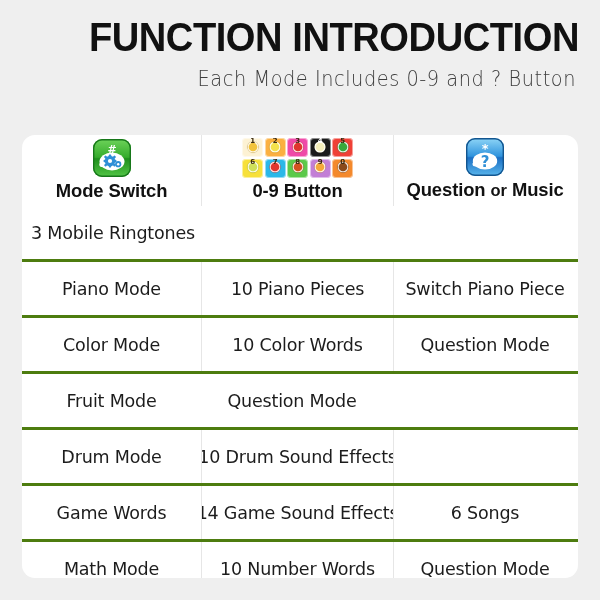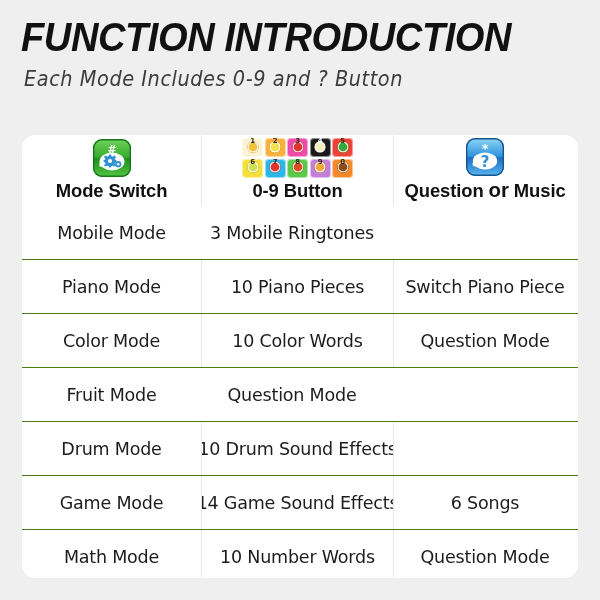--- a/index.html
+++ b/index.html
@@ -15,23 +15,22 @@
   }
   .page {
     position: relative;
     width: 600px;
     height: 600px;
     box-sizing: border-box;
   }
 
   
   .header {
-    text-align: left;
+    text-align: right;
     padding-top: 14px;
-    font-style: italic;
   }
   .main-title {
     font-family: "Liberation Sans Narrow", "Liberation Sans", sans-serif;
     font-weight: 700;
     font-size: 41px;
     line-height: 46px;
     letter-spacing: -0.5px;
     color: #111111;
     margin: 0;
     transform: scaleX(0.93);
@@ -62,21 +61,21 @@
     border-radius: 13px;
     overflow: hidden;
     box-sizing: border-box;
   }
   .trow {
     display: flex;
     width: 100%;
     box-sizing: border-box;
   }
   .trow + .trow {
-    border-top: 1px solid #4d7c0f;
+    border-top: 3px solid #4d7c0f;
   }
   .tcell {
     box-sizing: border-box;
     display: flex;
     align-items: center;
     justify-content: center;
     text-align: center;
     font-family: "DejaVu Sans", sans-serif;
     font-size: 17.5px;
     color: #1c1c1c;
@@ -100,21 +99,21 @@
     font-family: "Liberation Sans Narrow", "Liberation Sans", sans-serif;
     font-weight: 700;
     font-size: 19px;
     color: #111111;
     letter-spacing: -0.1px;
     line-height: 21px;
     transform: scaleX(0.97);
   }
   .head-label .small-or {
     font-weight: 600;
-    font-size: 21px;
+    font-size: 17px;
     text-align: right;
   }
   .icon-slot {
     height: 42px;
     display: flex;
     align-items: center;
     justify-content: center;
     margin-bottom: 1px;
   }
 
@@ -278,21 +277,20 @@
         <div class="head-label">
           <span>Question</span>
           <span class="small-or">or</span>
           <span>Music</span>
         </div>
       </div>
     </div>
 
     <div id="rows-host">
         <div class="trow data-row">
-          <div class="tcell c1">Mobile Mode</div>
           <div class="tcell c3">3 Mobile Ringtones</div>
         </div>
         <div class="trow data-row">
           <div class="tcell c1">Piano Mode</div>
           <div class="tcell c2">10 Piano Pieces</div>
           <div class="tcell c3">Switch Piano Piece</div>
         </div>
         <div class="trow data-row">
           <div class="tcell c1">Color Mode</div>
           <div class="tcell c2">10 Color Words</div>
@@ -300,21 +298,21 @@
         </div>
         <div class="trow data-row">
           <div class="tcell c1">Fruit Mode</div>
           <div class="tcell c3">Question Mode</div>
         </div>
         <div class="trow data-row">
           <div class="tcell c1">Drum Mode</div>
           <div class="tcell c2">10 Drum Sound Effects</div>
         </div>
         <div class="trow data-row">
-          <div class="tcell c1">Game Mode</div>
+          <div class="tcell c1">Game Words</div>
           <div class="tcell c2">14 Game Sound Effects</div>
           <div class="tcell c3">6 Songs</div>
         </div>
         <div class="trow data-row">
           <div class="tcell c1">Math Mode</div>
           <div class="tcell c2">10 Number Words</div>
           <div class="tcell c3">Question Mode</div>
         </div>
       </div>
 

